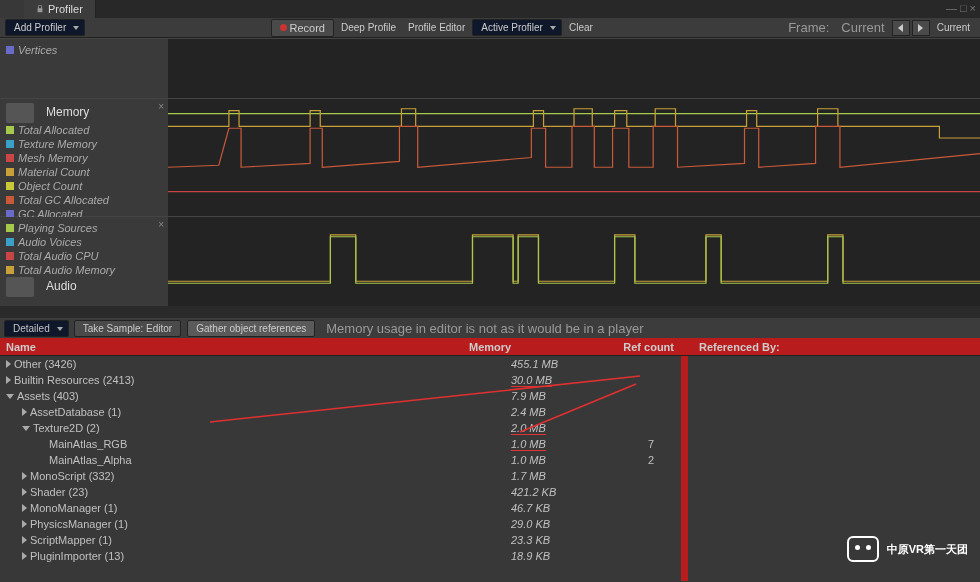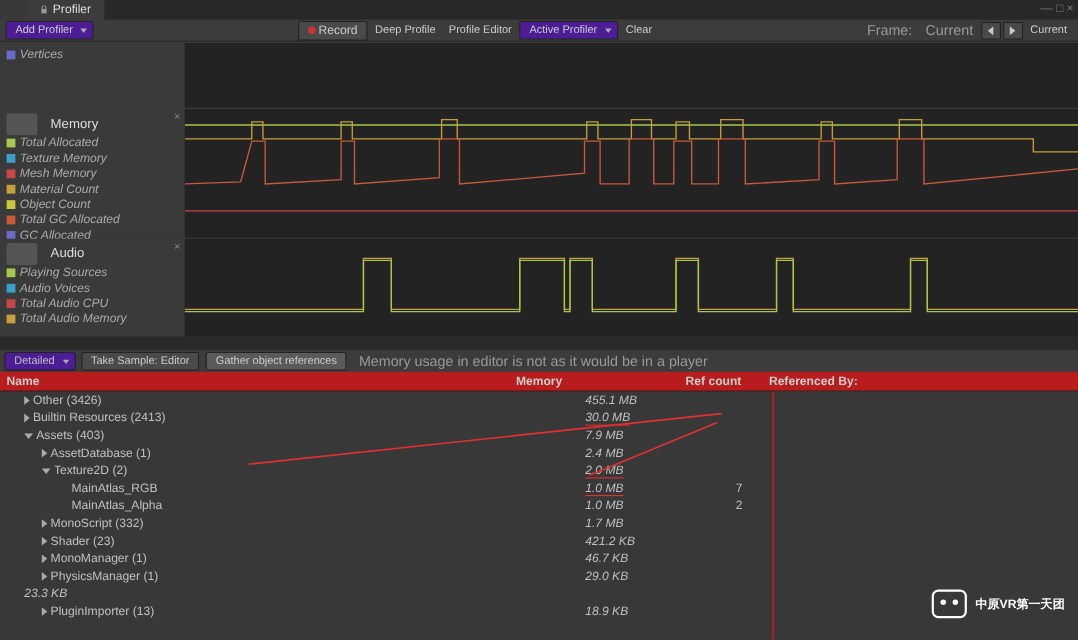--- a/index.html
+++ b/index.html
@@ -18,30 +18,30 @@
 .arrow.right { border-left:5px solid #ccc; }
 .graph-region { height:280px; background:#2a2a2a; display:flex; flex-direction:column; }
 .module-row { display:flex; border-top:1px solid #444; }
 .module-label { width:168px; background:#3a3a3a; padding:4px 6px; position:relative; }
 .module-title { color:#ddd; font-size:12px; margin-bottom:2px; }
 .legend { display:flex; align-items:center; gap:4px; font-size:10px; color:#aaa; padding:1px 0;font-style:italic; }
 .sw { width:8px; height:8px; }
 .graph-area { flex:1; background:#232323; position:relative; overflow:hidden; }
 .close-x { position:absolute; top:2px; right:4px; font-size:10px; color:#888; cursor:pointer; }
 .sub-toolbar { height:20px; background:#3c3c3c; display:flex; align-items:center; padding:0 4px; gap:4px; }
-.drop { padding:2px 18px 2px 8px; background:#4c1d95; border:1px solid #222; border-radius:2px; position:relative; font-size:10px; }
+.drop { padding:2px 18px 2px 8px; background:#0f172a; border:1px solid #222; border-radius:2px; position:relative; font-size:10px; }
 .drop::after { content:''; position:absolute; right:5px; top:6px; border-left:3px solid transparent; border-right:3px solid transparent; border-top:4px solid #aaa; }
 .static-txt { font-size:13px; color:#999; padding:0 6px; }
 .headers { height:18px; background:#b91c1c; display:flex; align-items:center; padding:0 6px; font-weight:bold; color:#ccc; border-bottom:1px solid #222; }
 .hdr-name { width:463px; }
 .hdr-mem { width:110px; }
 .hdr-ref { width:95px; text-align:right; }
 .hdr-refby { padding-left:25px; }
 .content { display:flex; height:225px; }
-.tree { width:688px; overflow:hidden; border-right:2px solid #b91c1c;margin-left:16px; }
+.tree { width:688px; overflow:hidden; border-right:7px solid #b91c1c; }
 .refby { flex:1; background:#383838; }
 .row { display:flex; align-items:center; height:16px; padding-left:6px; }
 .row .indent { display:inline-block; }
 .tri { width:0; height:0; display:inline-block; margin-right:3px; }
 .tri.closed { border-top:4px solid transparent; border-bottom:4px solid transparent; border-left:5px solid #aaa; }
 .tri.open { border-left:4px solid transparent; border-right:4px solid transparent; border-top:5px solid #aaa; }
 .tri.none { width:8px; height:8px; }
 .row-name { flex:1; display:flex; align-items:center; }
 .row-mem { width:110px;font-style:italic; }
 .row-ref { width:60px; text-align:center; }
@@ -153,42 +153,42 @@
         <path stroke="#c8a03a" d="M0 28 L60 28 L60 12 L70 12 L70 28 L140 28 L140 12 L150 12 L150 28 L230 28 L230 10 L244 10 L244 28 L360 28 L360 12 L370 12 L370 28 L400 28 L400 10 L418 10 L418 28 L440 28 L440 12 L452 12 L452 28 L480 28 L480 10 L500 10 L500 28 L570 28 L570 12 L580 12 L580 28 L640 28 L640 10 L660 10 L660 28 L760 28 L760 40 L800 40"></path>
         <path stroke="#c85a3a" d="M0 70 L50 68 L60 30 L72 30 L72 70 L140 66 L140 30 L152 30 L152 70 L228 64 L228 28 L246 28 L246 70 L358 60 L358 30 L372 30 L372 70 L398 70 L398 28 L420 28 L420 70 L438 70 L438 30 L454 30 L454 70 L478 70 L478 28 L502 28 L502 70 L568 66 L568 30 L582 30 L582 70 L638 66 L638 28 L662 28 L662 70 L800 56"></path>
         <path stroke="#c84646" d="M0 95 L800 95"></path>
       </svg>
     </div>
   </div>
 
   <div class="module-row" style="height:90px">
     <div class="module-label">
       <span class="close-x">×</span>
+      <div id="aud-legend">
+          <div class="legend">
+            <span class="sw" style="background:#a6c84c"></span>
+            <span>Playing Sources</span>
+          </div>
+          <div class="legend">
+            <span class="sw" style="background:#3aa0c8"></span>
+            <span>Audio Voices</span>
+          </div>
+          <div class="legend">
+            <span class="sw" style="background:#c84646"></span>
+            <span>Total Audio CPU</span>
+          </div>
+          <div class="legend">
+            <span class="sw" style="background:#c8a03a"></span>
+            <span>Total Audio Memory</span>
+          </div>
+        </div>
       <div style="display:flex;align-items:center;gap:6px;">
         <div class="module-icon"></div>
         <div class="module-title">Audio</div>
       </div>
-      <div id="aud-legend">
-          <div class="legend">
-            <span class="sw" style="background:#a6c84c"></span>
-            <span>Playing Sources</span>
-          </div>
-          <div class="legend">
-            <span class="sw" style="background:#3aa0c8"></span>
-            <span>Audio Voices</span>
-          </div>
-          <div class="legend">
-            <span class="sw" style="background:#c84646"></span>
-            <span>Total Audio CPU</span>
-          </div>
-          <div class="legend">
-            <span class="sw" style="background:#c8a03a"></span>
-            <span>Total Audio Memory</span>
-          </div>
-        </div>
     </div>
     <div class="graph-area">
       <svg class="chartsvg" viewBox="0 0 800 90" preserveAspectRatio="none">
         <path stroke="#c8a03a" d="M0 65 L160 65 L160 18 L185 18 L185 65 L300 65 L300 18 L340 18 L340 65 L345 65 L345 18 L365 18 L365 65 L440 65 L440 18 L460 18 L460 65 L530 65 L530 18 L545 18 L545 65 L650 65 L650 18 L665 18 L665 65 L800 65"></path>
         <path stroke="#a6c84c" d="M0 67 L160 67 L160 20 L185 20 L185 67 L300 67 L300 20 L340 20 L340 67 L345 67 L345 20 L365 20 L365 67 L440 67 L440 20 L460 20 L460 67 L530 67 L530 20 L545 20 L545 67 L650 67 L650 20 L665 20 L665 67 L800 67"></path>
       </svg>
     </div>
   </div>
 </div>
 
@@ -310,20 +310,25 @@
       <div class="row">
         <div class="row-name">
           <span class="indent" style="width: 16px;"></span>
           <span class="tri closed"></span>
           <span>PhysicsManager (1)</span>
         </div>
         <div class="row-mem"><span>29.0 KB</span></div>
         <div class="row-ref"></div>
       </div>
       <div class="row">
+        <div class="row-name">
+          <span class="indent" style="width: 16px;"></span>
+          <span class="tri closed"></span>
+          <span>ScriptMapper (1)</span>
+        </div>
         <div class="row-mem"><span>23.3 KB</span></div>
         <div class="row-ref"></div>
       </div>
       <div class="row">
         <div class="row-name">
           <span class="indent" style="width: 16px;"></span>
           <span class="tri closed"></span>
           <span>PluginImporter (13)</span>
         </div>
         <div class="row-mem"><span>18.9 KB</span></div>

